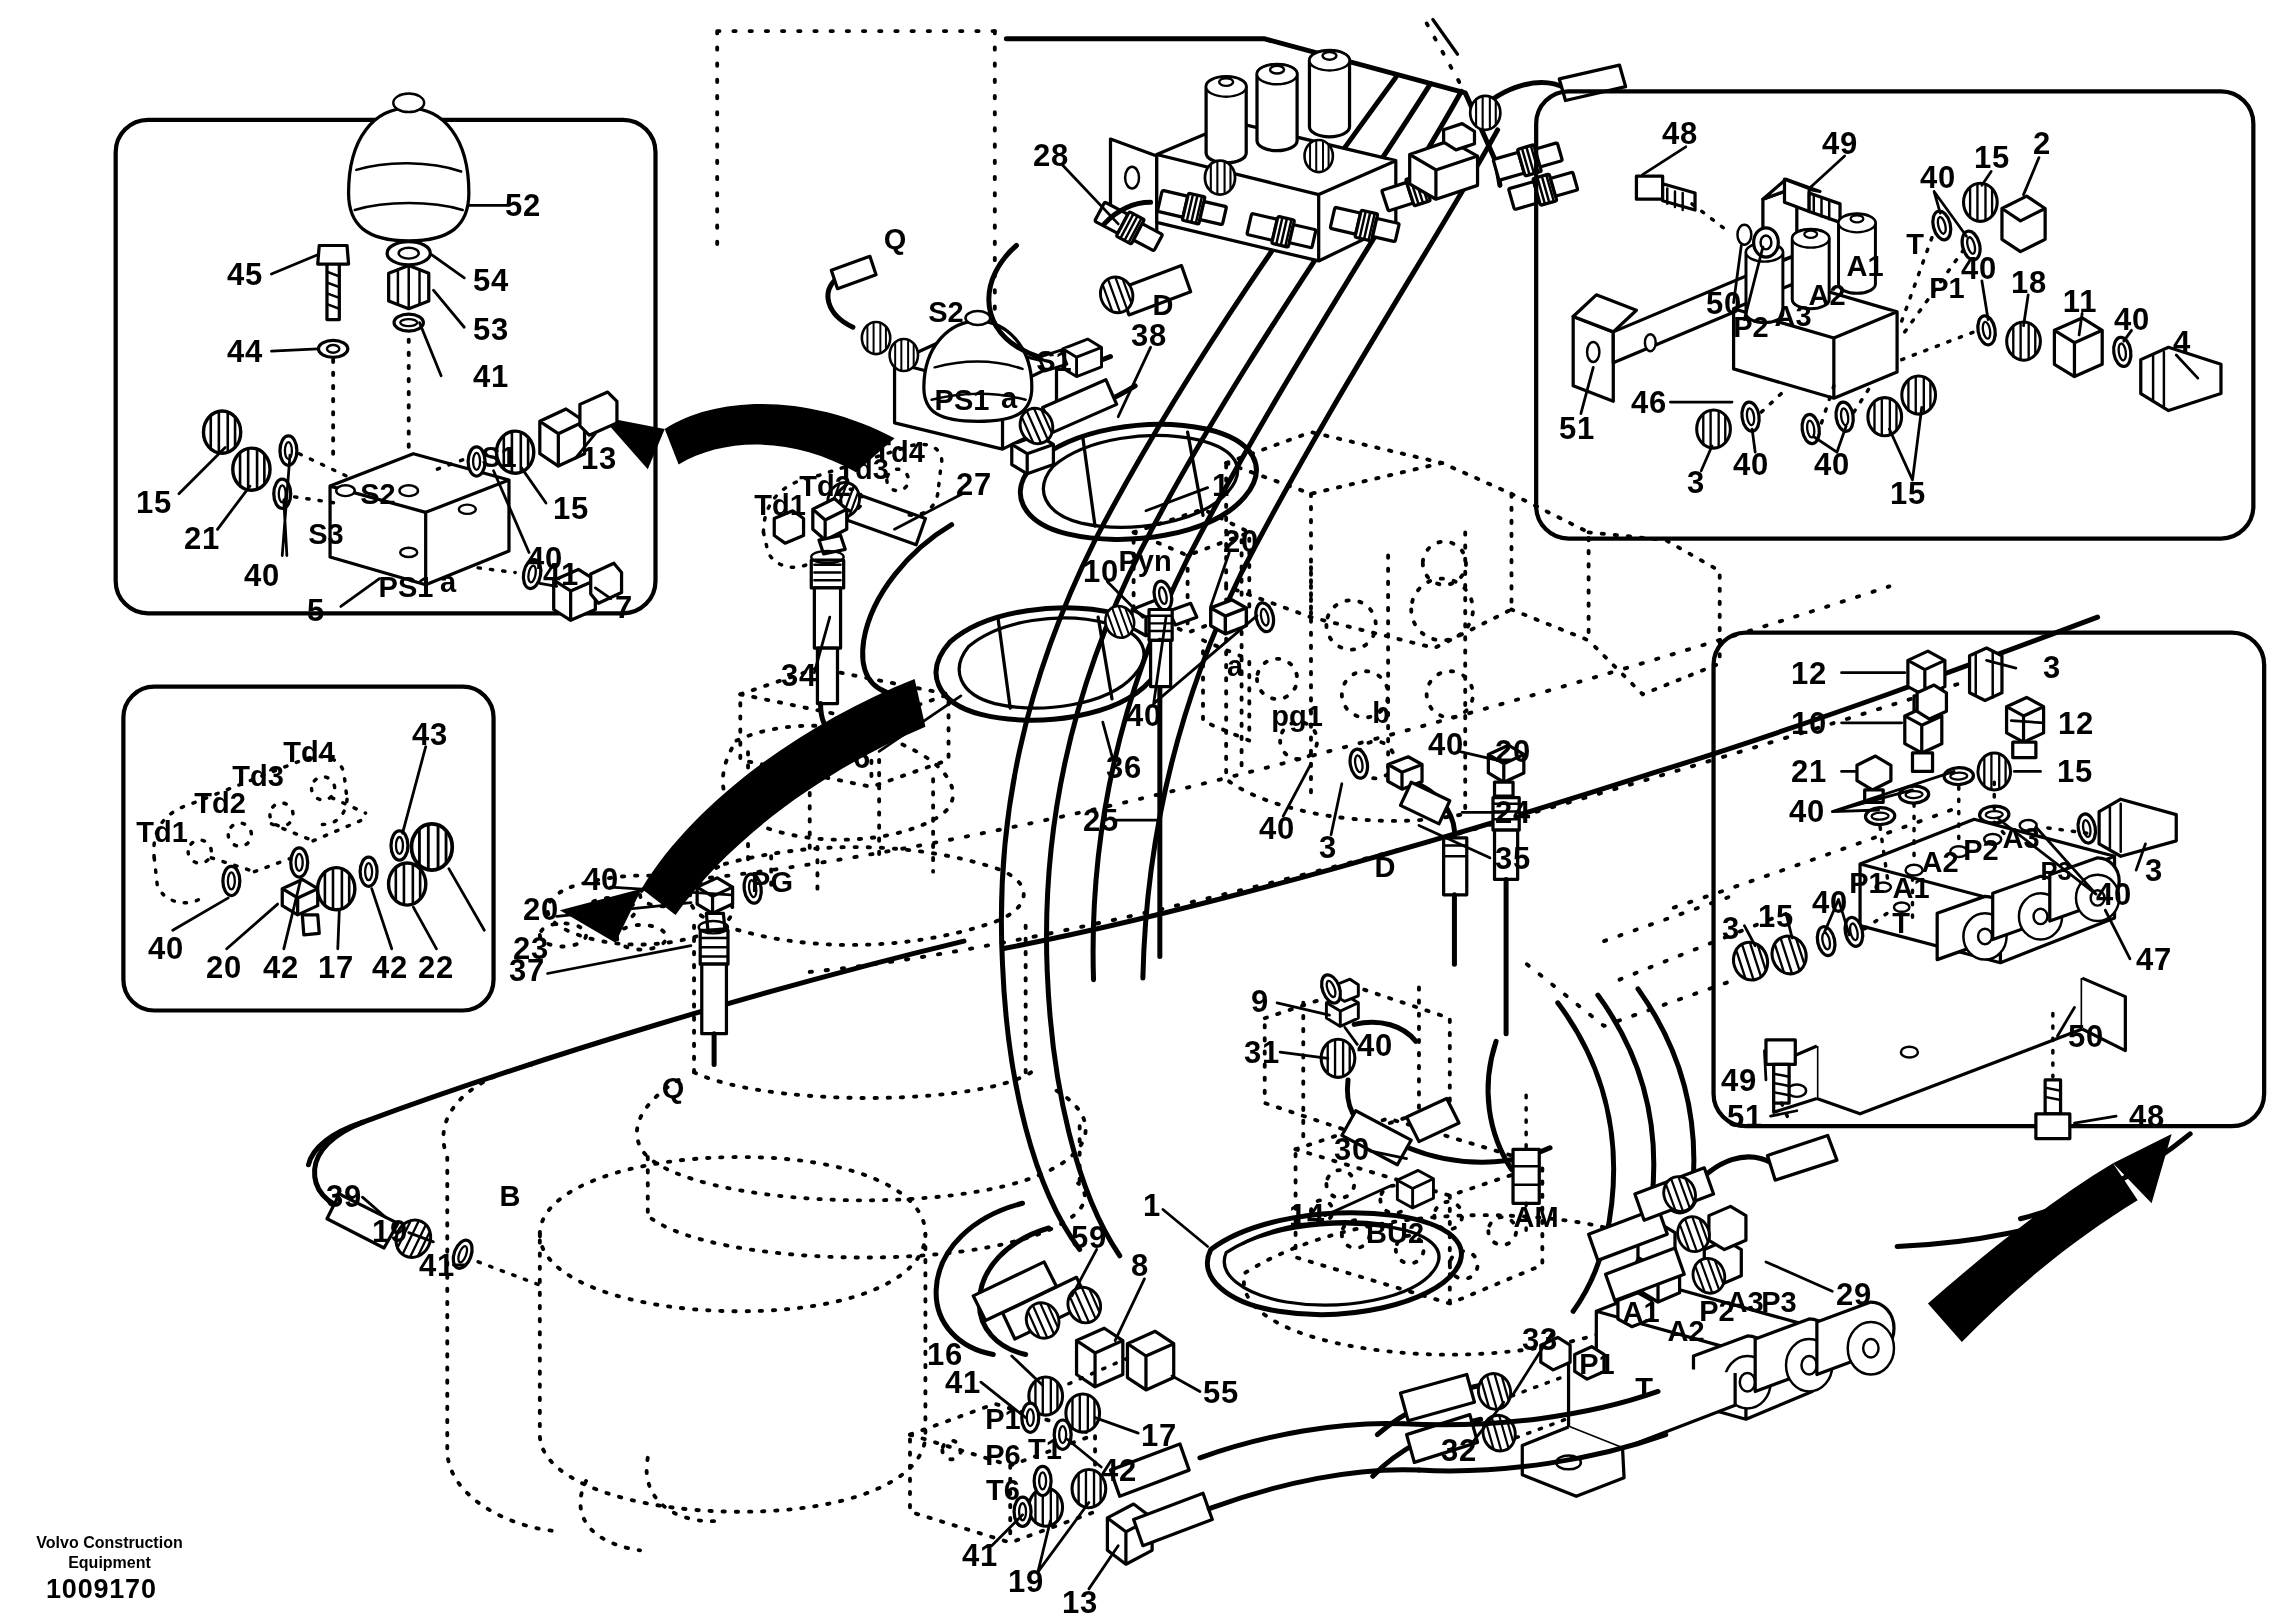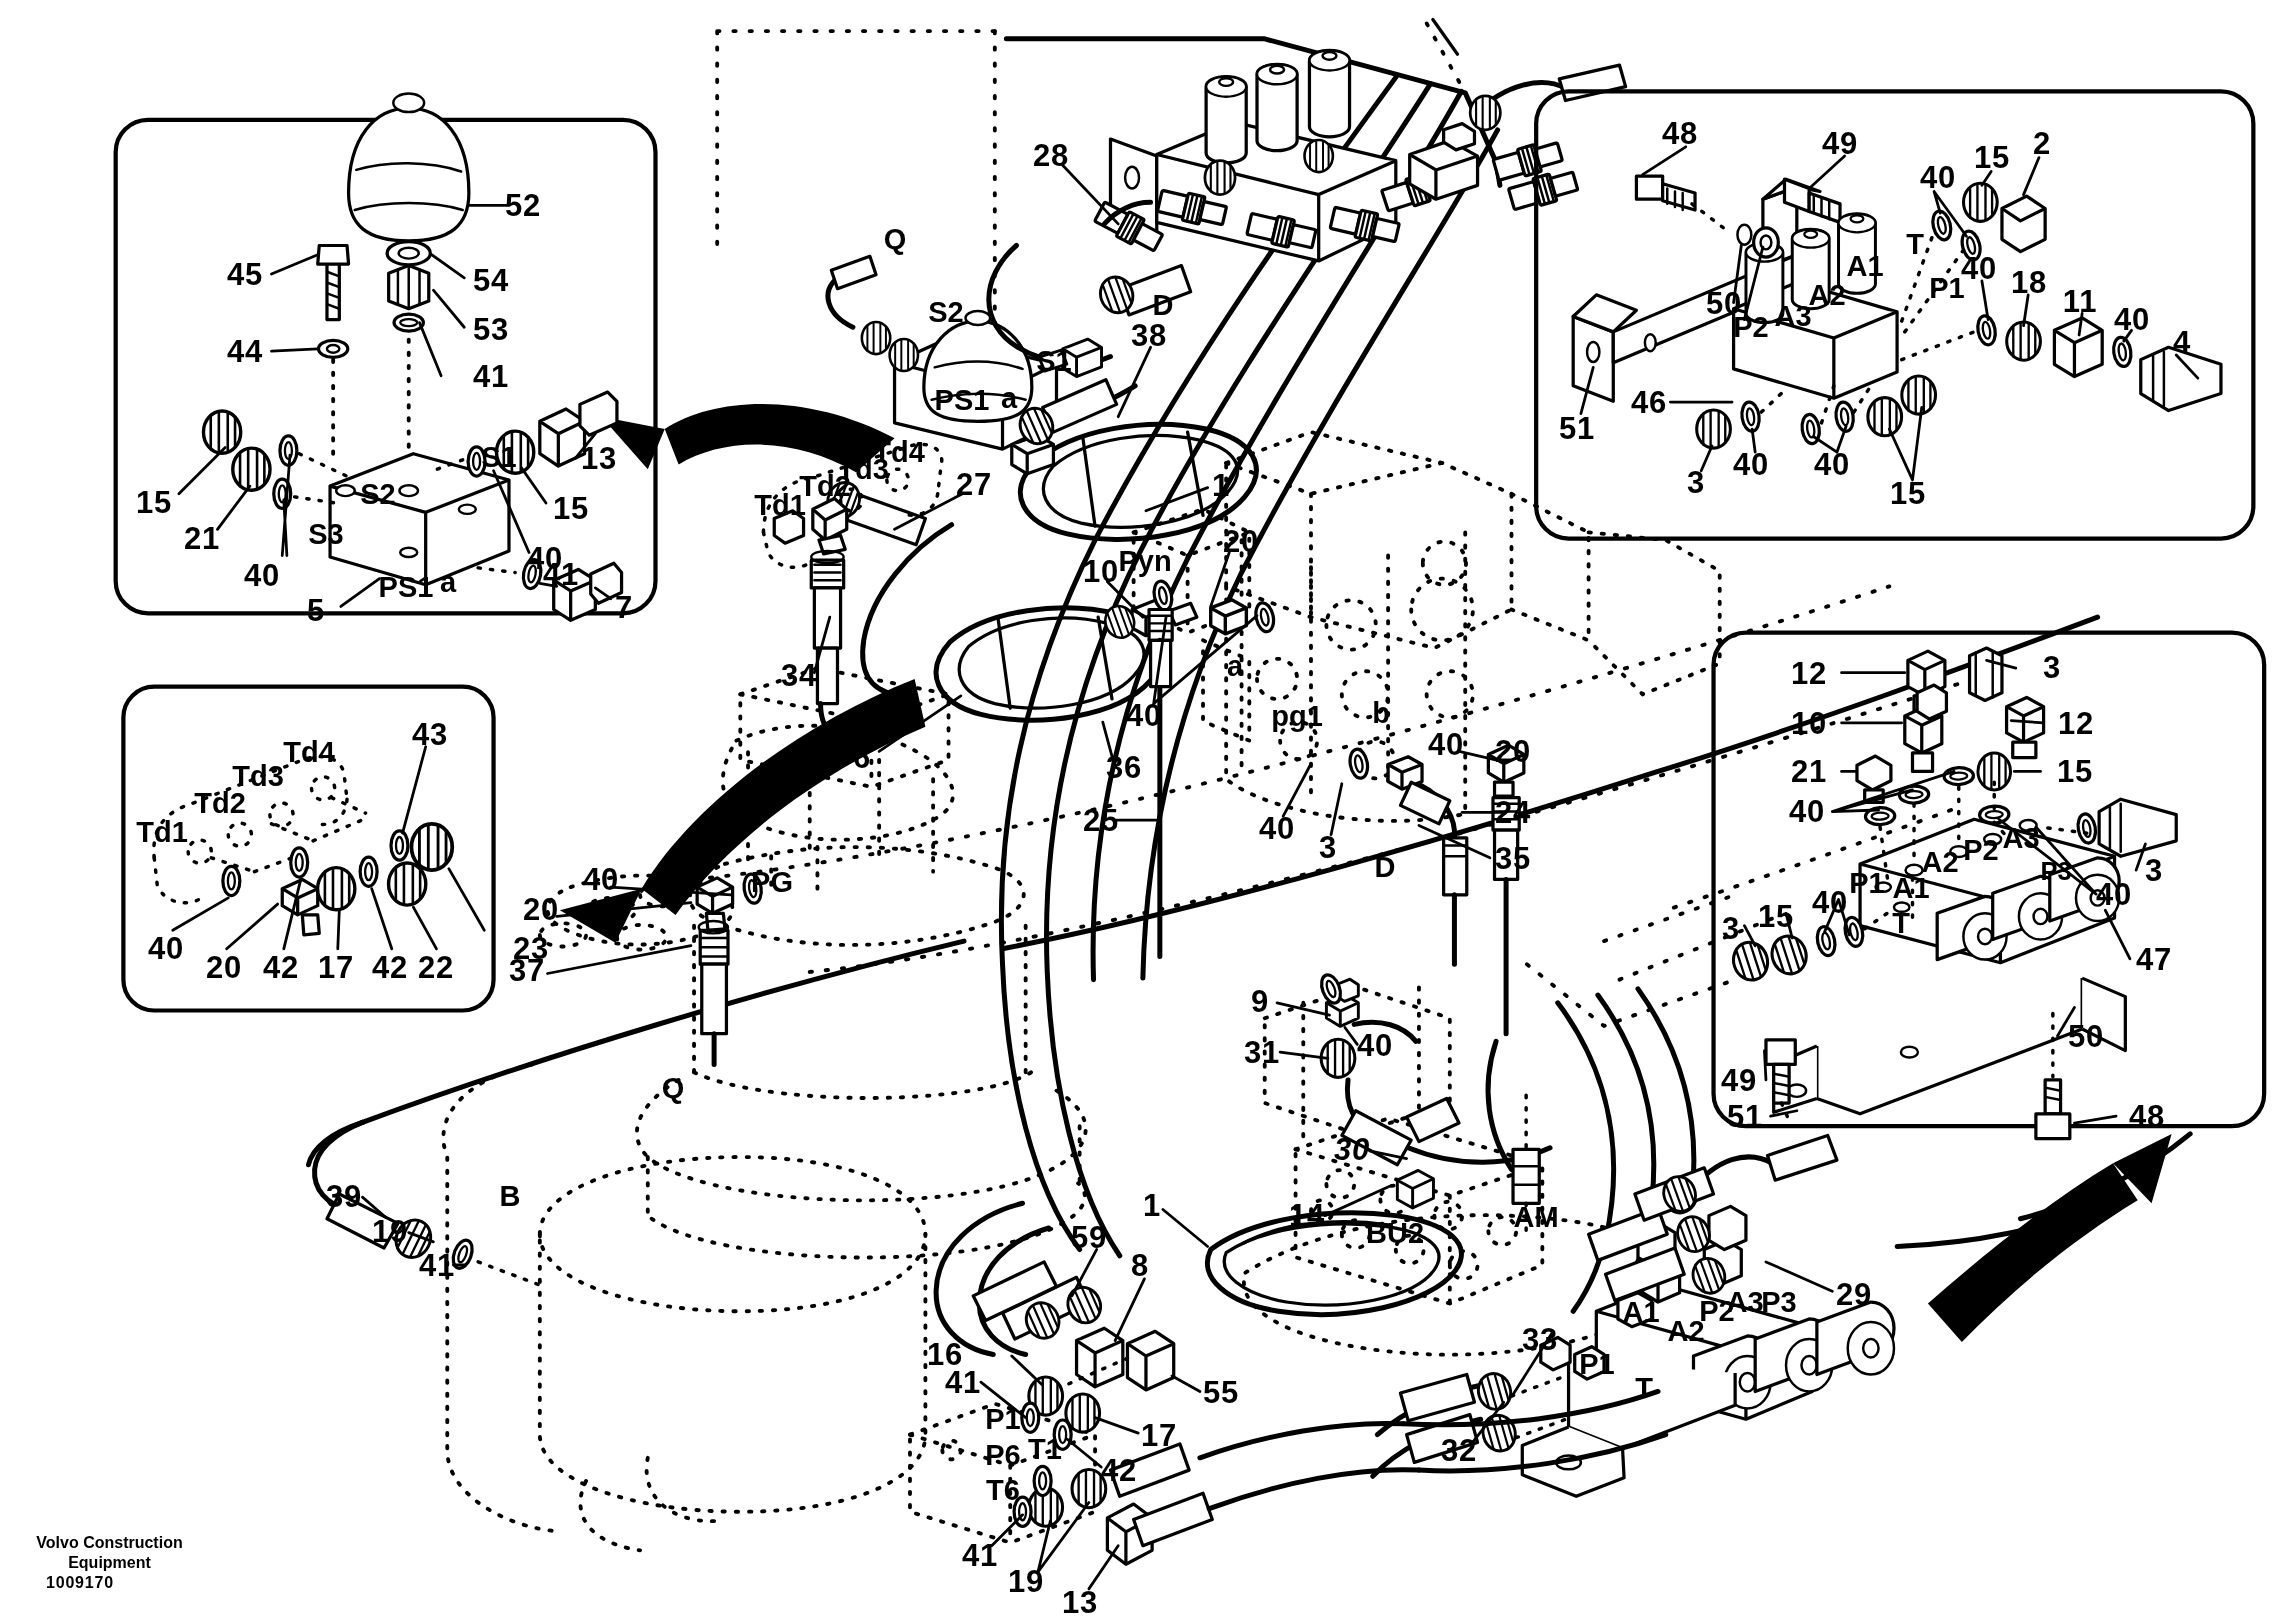--- a/index.html
+++ b/index.html
@@ -7,21 +7,21 @@
   body{width:2295px;height:1620px;font-family:"Liberation Sans",sans-serif;color:#000;}
   #sheet{position:relative;width:2295px;height:1620px;overflow:hidden;background:#fff;}
   #art{position:absolute;left:0;top:0;width:2295px;height:1620px;}
 
   .lbl{position:absolute;font-family:"Liberation Sans",sans-serif;font-weight:700;color:#000;
        white-space:nowrap;line-height:1;transform:translate(-50%,-50%);}
   .n{font-size:31px;letter-spacing:0.8px;}       
   .p{font-size:25.5px;letter-spacing:0px;}       
   .pbig{font-size:29px;}
   .brand{position:absolute;font-size:16px;font-weight:700;text-align:center;line-height:1.25;}
-  .docno{position:absolute;font-size:16px;font-weight:700;letter-spacing:0.8px;}
+  .docno{position:absolute;font-size:27px;font-weight:700;letter-spacing:0.8px;}
 </style>
 </head>
 <body>
 
 <div id="sheet">
 
   <svg id="art" viewBox="0 0 2976 2100" xmlns="http://www.w3.org/2000/svg">
     <defs>
       <style>
         .s{fill:none;stroke:#000;stroke-width:4.2;stroke-linecap:round;stroke-linejoin:round;}
@@ -964,21 +964,21 @@
       <div class="lbl n" style="left: 1513px; top: 858px;">35</div>
       <div class="lbl n" style="left: 601px; top: 879px;">40</div>
       <div class="lbl n" style="left: 541px; top: 909px;">20</div>
       <div class="lbl n" style="left: 527px; top: 970px;">37</div>
       <div class="lbl n" style="left: 344px; top: 1196px;">39</div>
       <div class="lbl n" style="left: 390px; top: 1231px;">19</div>
       <div class="lbl n" style="left: 437px; top: 1265px;">41</div>
       <div class="lbl n" style="left: 1260px; top: 1001px;">9</div>
       <div class="lbl n" style="left: 1262px; top: 1052px;">31</div>
       <div class="lbl n" style="left: 1375px; top: 1045px;">40</div>
-      <div class="lbl n" style="left: 1352px; top: 1149px; font-style: italic;">30</div>
+      <div class="lbl n" style="left: 1352px; top: 1149px;">30</div>
       <div class="lbl n" style="left: 1307px; top: 1215px;">14</div>
       <div class="lbl n" style="left: 1854px; top: 1294px;">29</div>
       <div class="lbl n" style="left: 1089px; top: 1237px;">59</div>
       <div class="lbl n" style="left: 1140px; top: 1265px;">8</div>
       <div class="lbl n" style="left: 1152px; top: 1205px;">1</div>
       <div class="lbl n" style="left: 945px; top: 1354px; text-align: right;">16</div>
       <div class="lbl n" style="left: 963px; top: 1382px;">41</div>
       <div class="lbl n" style="left: 1221px; top: 1392px;">55</div>
       <div class="lbl n" style="left: 1159px; top: 1435px;">17</div>
       <div class="lbl n" style="left: 1119px; top: 1470px;">42</div>

